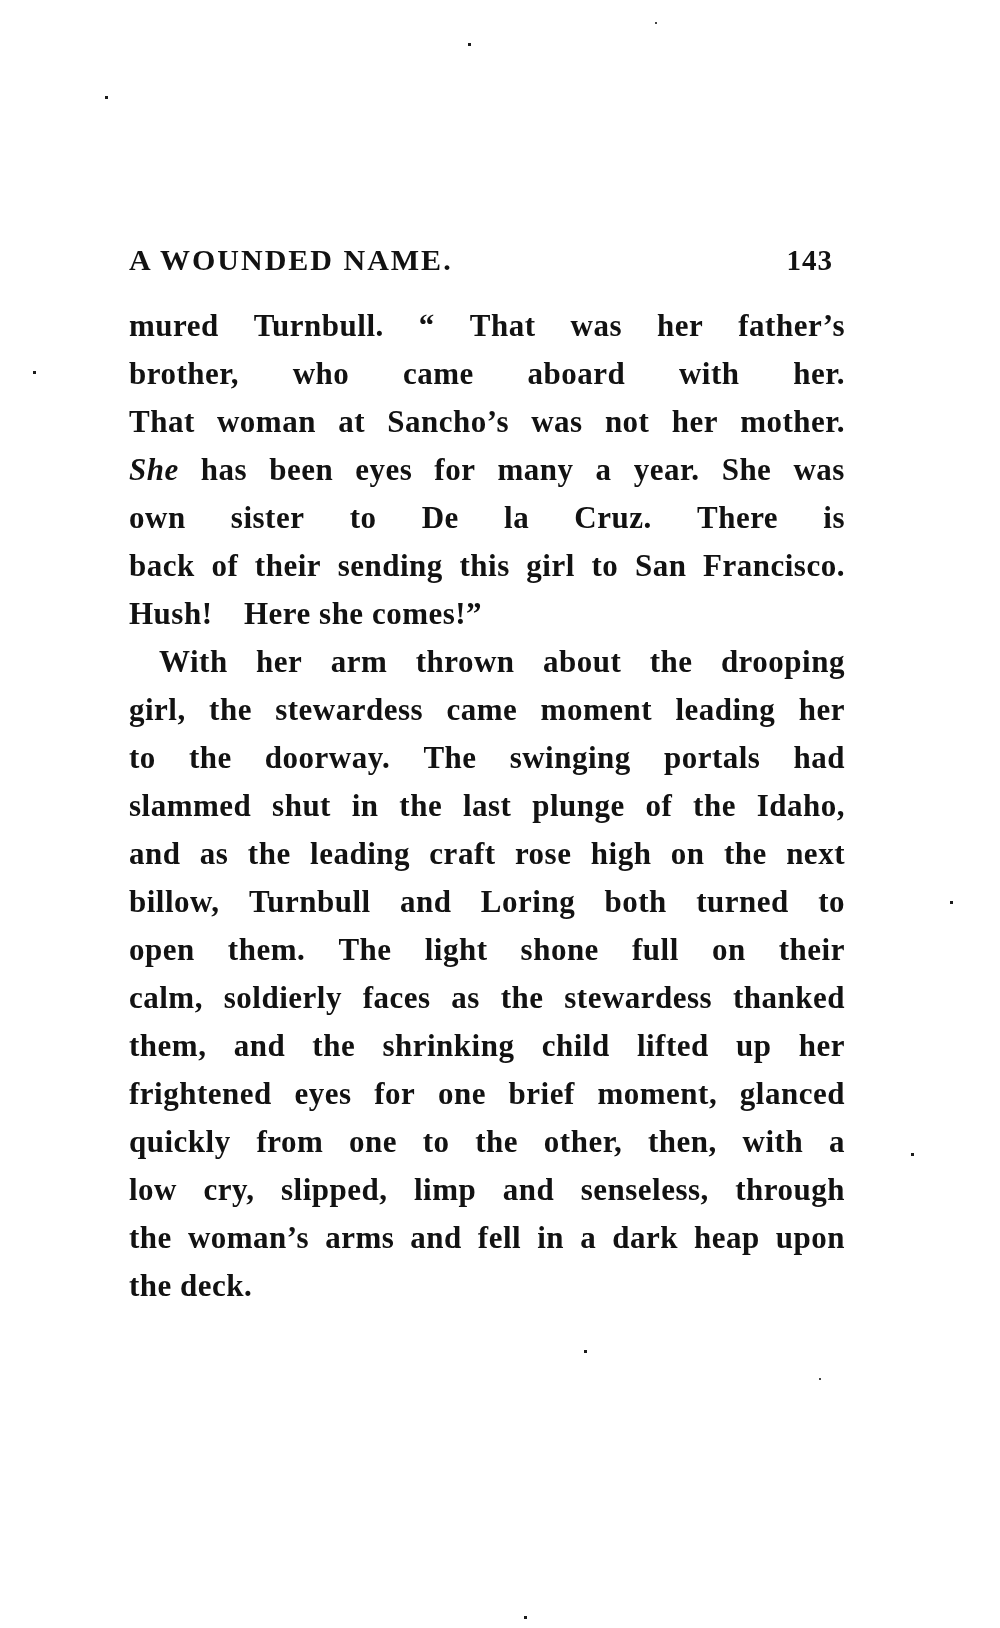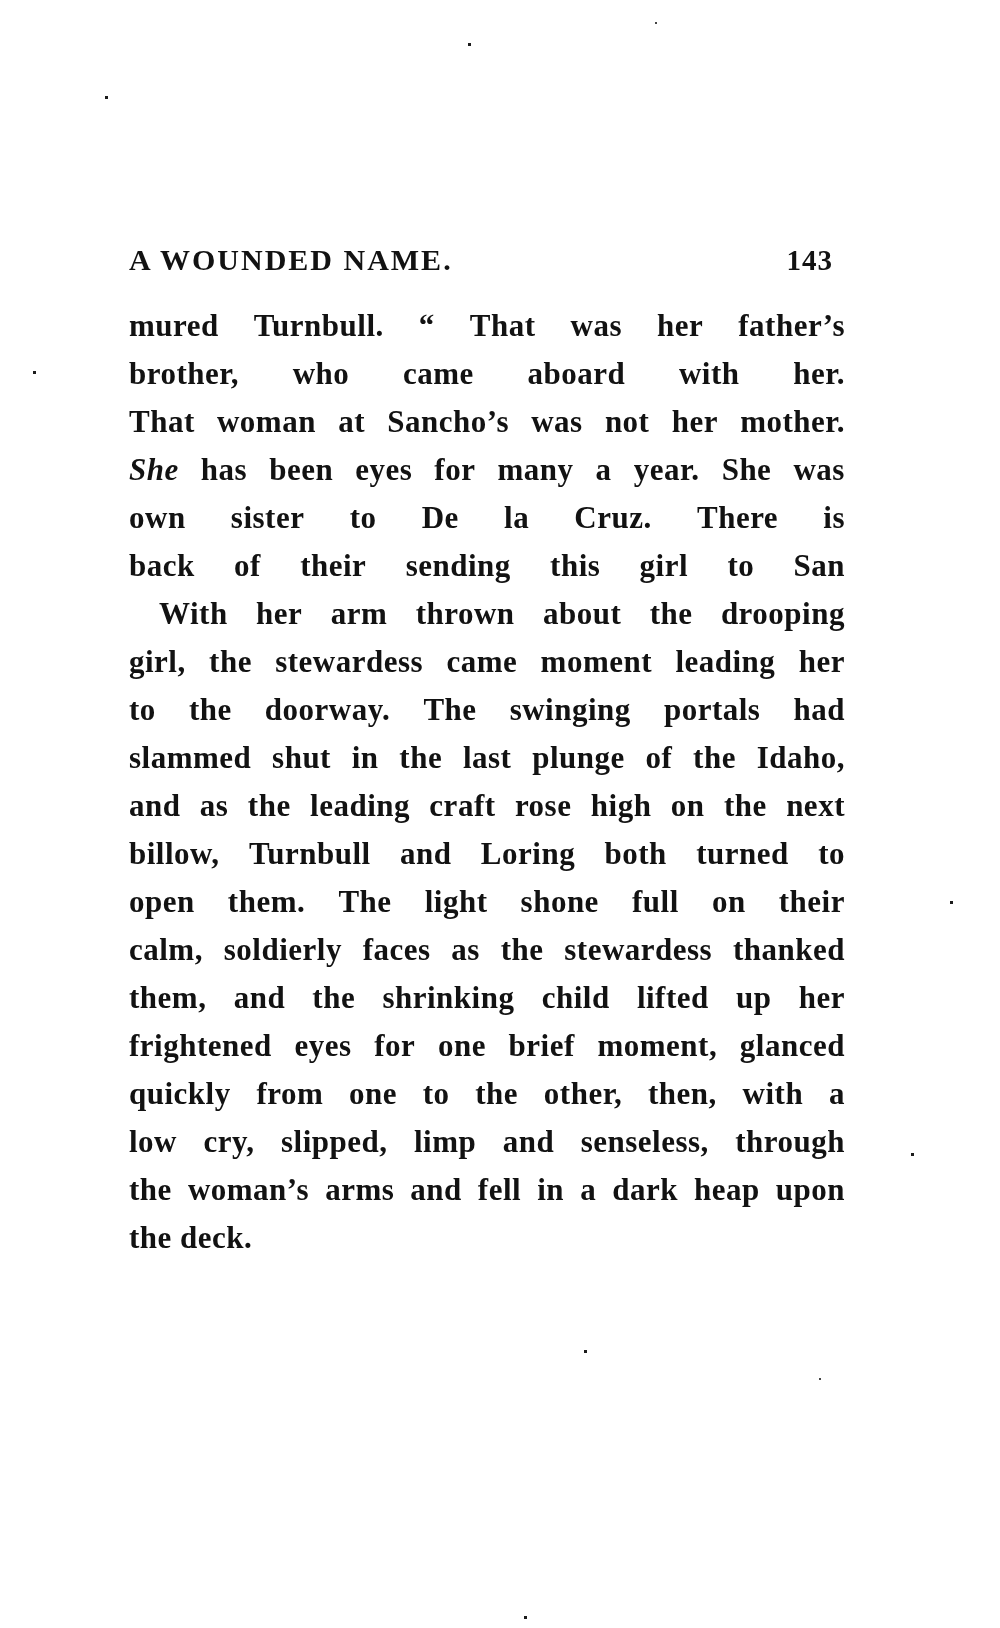--- a/index.html
+++ b/index.html
@@ -101,21 +101,23 @@
       </div>
       <div class="line j">
         <span>back</span>
         <span>of</span>
         <span>their</span>
         <span>sending</span>
         <span>this</span>
         <span>girl</span>
         <span>to</span>
         <span>San</span>
-      </div>
+        <span>Francisco.</span>
+      </div>
+      <div class="line">Hush! Here she comes!”</div>
       <div class="line j ind">
         <span>With</span>
         <span>her</span>
         <span>arm</span>
         <span>thrown</span>
         <span>about</span>
         <span>the</span>
         <span>drooping</span>
       </div>
       <div class="line j">

